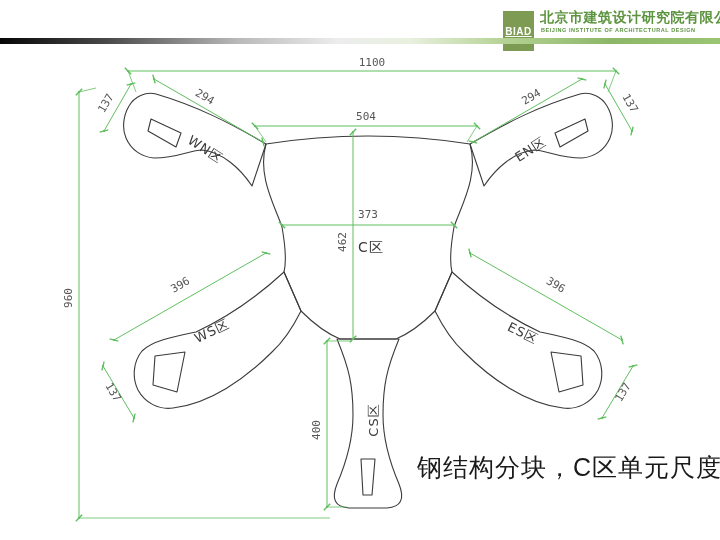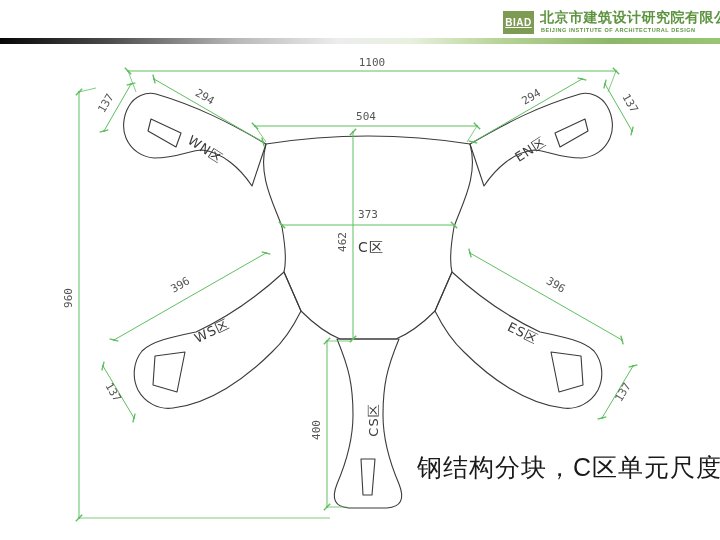--- a/index.html
+++ b/index.html
@@ -1,20 +1,20 @@
 <!DOCTYPE html>
 <html><head>
 <meta charset="utf-8">
 <style>
   html,body{margin:0;padding:0;background:#ffffff;width:720px;height:540px;overflow:hidden;
     font-family:"Liberation Sans","DejaVu Sans",sans-serif;}
   .slide{position:relative;width:720px;height:540px;background:#fff;}
 
   
-  .logo-box{position:absolute;left:503px;top:11px;width:31px;height:23px;
+  .logo-box{position:absolute;left:503px;top:11px;width:31px;height:40px;
     background:#7d9b52;color:#fff;font-weight:bold;font-size:10px;
     display:flex;align-items:center;justify-content:center;letter-spacing:.5px;text-decoration:underline;}
   .company-zh{position:absolute;left:540px;top:9px;font-size:14px;font-weight:bold;
     color:#5d9440;letter-spacing:.5px;white-space:nowrap;}
   .company-en{position:absolute;left:541px;top:26.5px;font-size:5.5px;font-weight:bold;
     color:#5d9440;letter-spacing:.55px;white-space:nowrap;}
   .header-bar{position:absolute;left:0;top:38px;width:720px;height:6px;
     background:linear-gradient(to right,#060606 0%,#4a4a4a 15%,#b9b9b9 33%,#ededed 47%,
       #e8f0de 57%,#b5d294 70%,#8cb768 85%,#9ac573 100%);}
 

